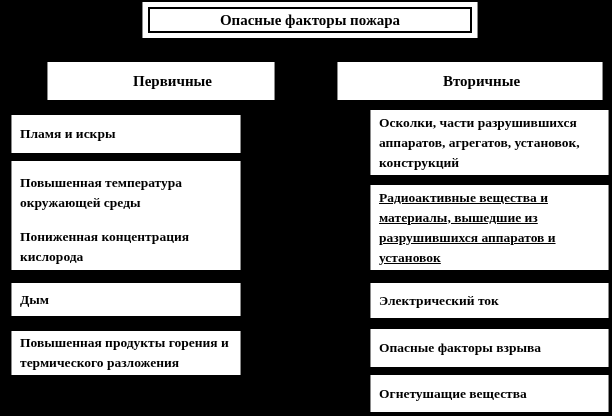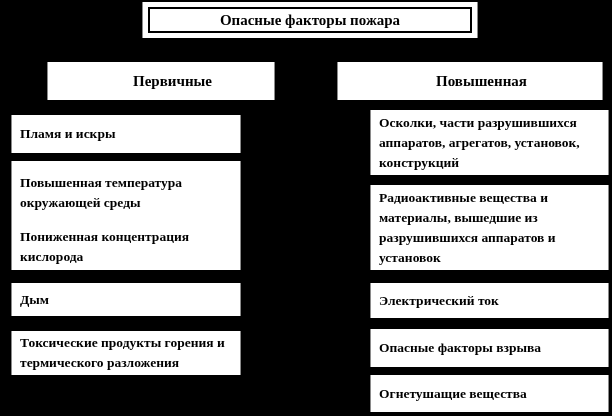--- a/index.html
+++ b/index.html
@@ -45,43 +45,43 @@
   
   .col-l { left: 12px; width: 228px; }
   .l1 { top: 115px; height: 38px; }
   .l2 { top: 161px; height: 64px; }
   .l3 { top: 223px; height: 47px; }
   .l4 { top: 283px; height: 33px; }
   .l5 { top: 331px; height: 44px; }
   
   .col-r { left: 371px; width: 237px; }
   .r1 { top: 110px; height: 65px; }
-  .r2 { top: 185px; height: 85px; }
+  .r2 { top: 185px; height: 85px; text-decoration: underline; }
   .r3 { top: 283px; height: 35px; }
   .r4 { top: 329px; height: 38px; }
   .r5 { top: 375px; height: 37px; }
 </style>
 </head>
 <body>
 
 <div id="canvas">
 
   <div class="box title-box">
     <div class="title-inner">Опасные факторы пожара</div>
   </div>
 
   <div class="box header-box header-primary">Первичные</div>
 
-  <div class="box header-box header-secondary">Повышенная</div>
+  <div class="box header-box header-secondary">Вторичные</div>
 
   <div class="box item-box col-l l1">Пламя и искры</div>
   <div class="box item-box col-l l2">Повышенная температура окружающей среды</div>
   <div class="box item-box col-l l3">Пониженная концентрация кислорода</div>
   <div class="box item-box col-l l4">Дым</div>
-  <div class="box item-box col-l l5">Токсические продукты горения и термического разложения</div>
+  <div class="box item-box col-l l5">Повышенная продукты горения и термического разложения</div>
 
   <div class="box item-box col-r r1">Осколки, части разрушившихся аппаратов, агрегатов, установок, конструкций</div>
   <div class="box item-box col-r r2">Радиоактивные вещества и материалы, вышедшие из разрушившихся аппаратов и установок</div>
   <div class="box item-box col-r r3">Электрический ток</div>
   <div class="box item-box col-r r4">Опасные факторы взрыва</div>
   <div class="box item-box col-r r5">Огнетушащие вещества</div>
 
 </div>
 
 </body></html>

